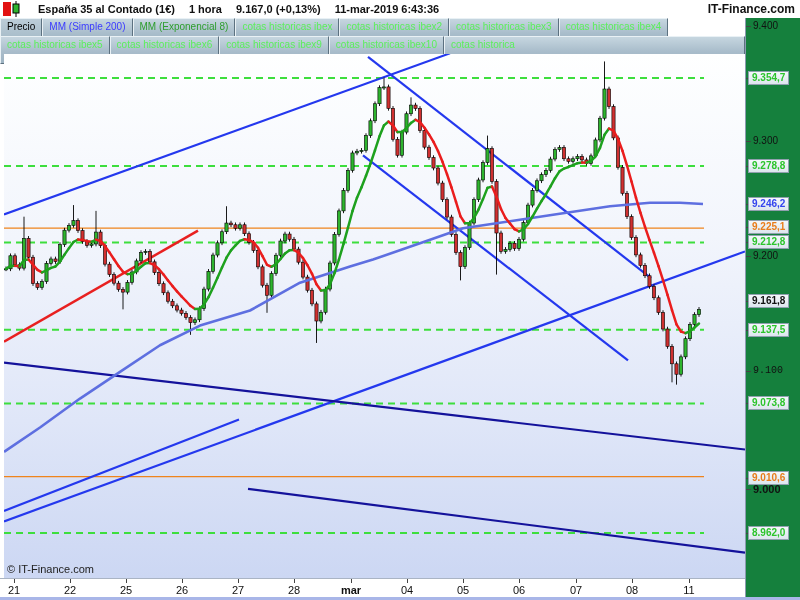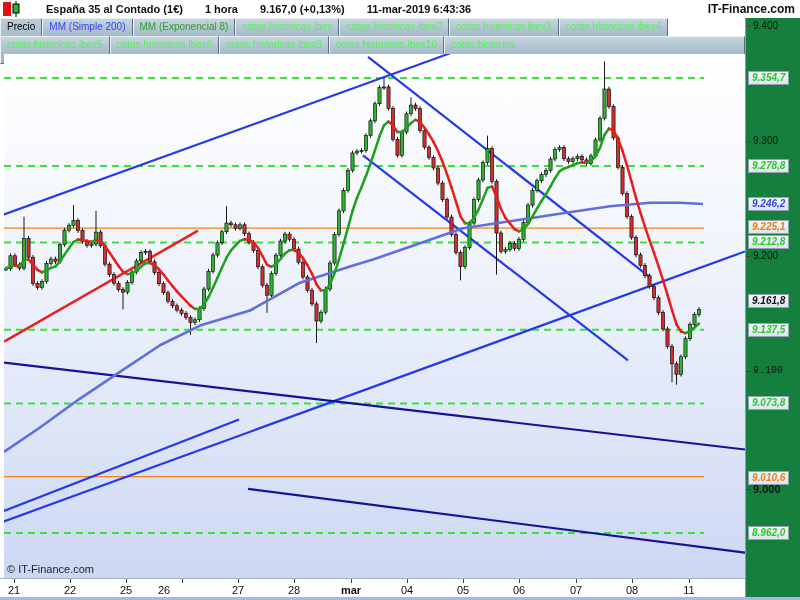--- a/index.html
+++ b/index.html
@@ -1,21 +1,21 @@
 <!DOCTYPE html>
 <html><head>
 <meta charset="utf-8">
 <style>
   html,body{margin:0;padding:0;background:#ffffff;width:800px;height:600px;overflow:hidden;
     font-family:"Liberation Sans","DejaVu Sans",sans-serif;-webkit-font-smoothing:antialiased;}
   #app{position:relative;width:800px;height:600px;background:#fff;}
   
   #row1{position:absolute;left:0;top:0;width:800px;height:18px;background:#fff;
     display:flex;align-items:center;font-size:11px;font-weight:bold;color:#111;}
-  #row1 .sp{margin-left:22px;white-space:nowrap;}
+  #row1 .sp{margin-left:14px;white-space:nowrap;}
   #titleicon{margin-left:2px;display:flex;align-items:center;}
   #brand{position:absolute;right:5px;top:2px;font-size:12px;font-weight:bold;color:#111;}
   
   .tabrow{position:absolute;left:0;width:745px;height:18px;background:#fff;display:flex;}
   #row2{top:18px;} #row3{top:36px;}
   .tab{box-sizing:border-box;height:28px;line-height:16px;padding:0 6px;font-size:10px;white-space:nowrap;
     overflow:hidden;background:linear-gradient(180deg,#c6d6e0 0%,#a9bdcb 55%,#9db3c2 100%);
     border:1px solid;border-color:#e9f1f5 #5c7180 #5c7180 #e9f1f5;}
   .tab.plain{color:#000;background:linear-gradient(180deg,#bccdd8 0%,#a0b6c4 100%);}
   .tab.blue{color:#3b3bff;} .tab.green{color:#2e9e2e;} .tab.lime{color:#5bef5b;}
@@ -26,21 +26,21 @@
   #plot svg{position:absolute;left:0;top:0;}
   #copyright{position:absolute;left:3px;top:509px;font-size:11px;color:#222;z-index:5;}
   
   #yaxis{position:absolute;left:746px;top:18px;width:54px;height:579px;background:#15803d;}
   #ydiv{position:absolute;left:745px;top:18px;width:1px;height:579px;background:#8b9bb0;}
   .ylab{position:absolute;left:7px;font-size:10px;color:#111;white-space:nowrap;}
   .ylab.bold{font-weight:bold;font-size:11px;}
   .ytick{position:absolute;left:0px;width:5px;height:1px;background:#444;}
   .ybox{position:absolute;left:2px;box-sizing:border-box;height:14px;line-height:12px;padding:0 3px;
     font-size:10px;font-weight:bold;border:1px solid #90a0ae;
-    background:linear-gradient(180deg,#f4f8fb,#dde6ee);white-space:nowrap;font-style:italic;}
+    background:linear-gradient(180deg,#f4f8fb,#dde6ee);white-space:nowrap;}
   #xaxis{position:absolute;left:0;top:578px;width:745px;height:19px;background:#fff;border-top:1px solid #aab4c4;}
   .xlab{position:absolute;top:5px;width:30px;margin-left:-15px;text-align:center;font-size:11px;color:#111;}
   .xlab.bold{font-weight:bold;}
   .xtick{position:absolute;top:0px;width:1px;height:4px;background:#444;}
   #bottomstrip{position:absolute;left:0;top:597px;width:800px;height:3px;background:#a9b6e8;}
 </style>
 </head>
 <body>
 
 <div id="app">
@@ -602,21 +602,21 @@
       <div class="ybox" style="color: rgb(44, 196, 44); top: 508px;">8.962,0</div>
     </div>
   <div id="xaxis">
       <div class="xtick" style="left: 14px;"></div>
       <div class="xlab" style="left: 14px;">21</div>
       <div class="xtick" style="left: 70px;"></div>
       <div class="xlab" style="left: 70px;">22</div>
       <div class="xtick" style="left: 126px;"></div>
       <div class="xlab" style="left: 126px;">25</div>
       <div class="xtick" style="left: 182px;"></div>
-      <div class="xlab" style="left: 164px;">26</div>
+      <div class="xlab" style="left: 182px;">26</div>
       <div class="xtick" style="left: 238px;"></div>
       <div class="xlab" style="left: 238px;">27</div>
       <div class="xtick" style="left: 294px;"></div>
       <div class="xlab" style="left: 294px;">28</div>
       <div class="xtick" style="left: 351px;"></div>
       <div class="xlab bold" style="left: 351px;">mar</div>
       <div class="xtick" style="left: 407px;"></div>
       <div class="xlab" style="left: 407px;">04</div>
       <div class="xtick" style="left: 463px;"></div>
       <div class="xlab" style="left: 463px;">05</div>

